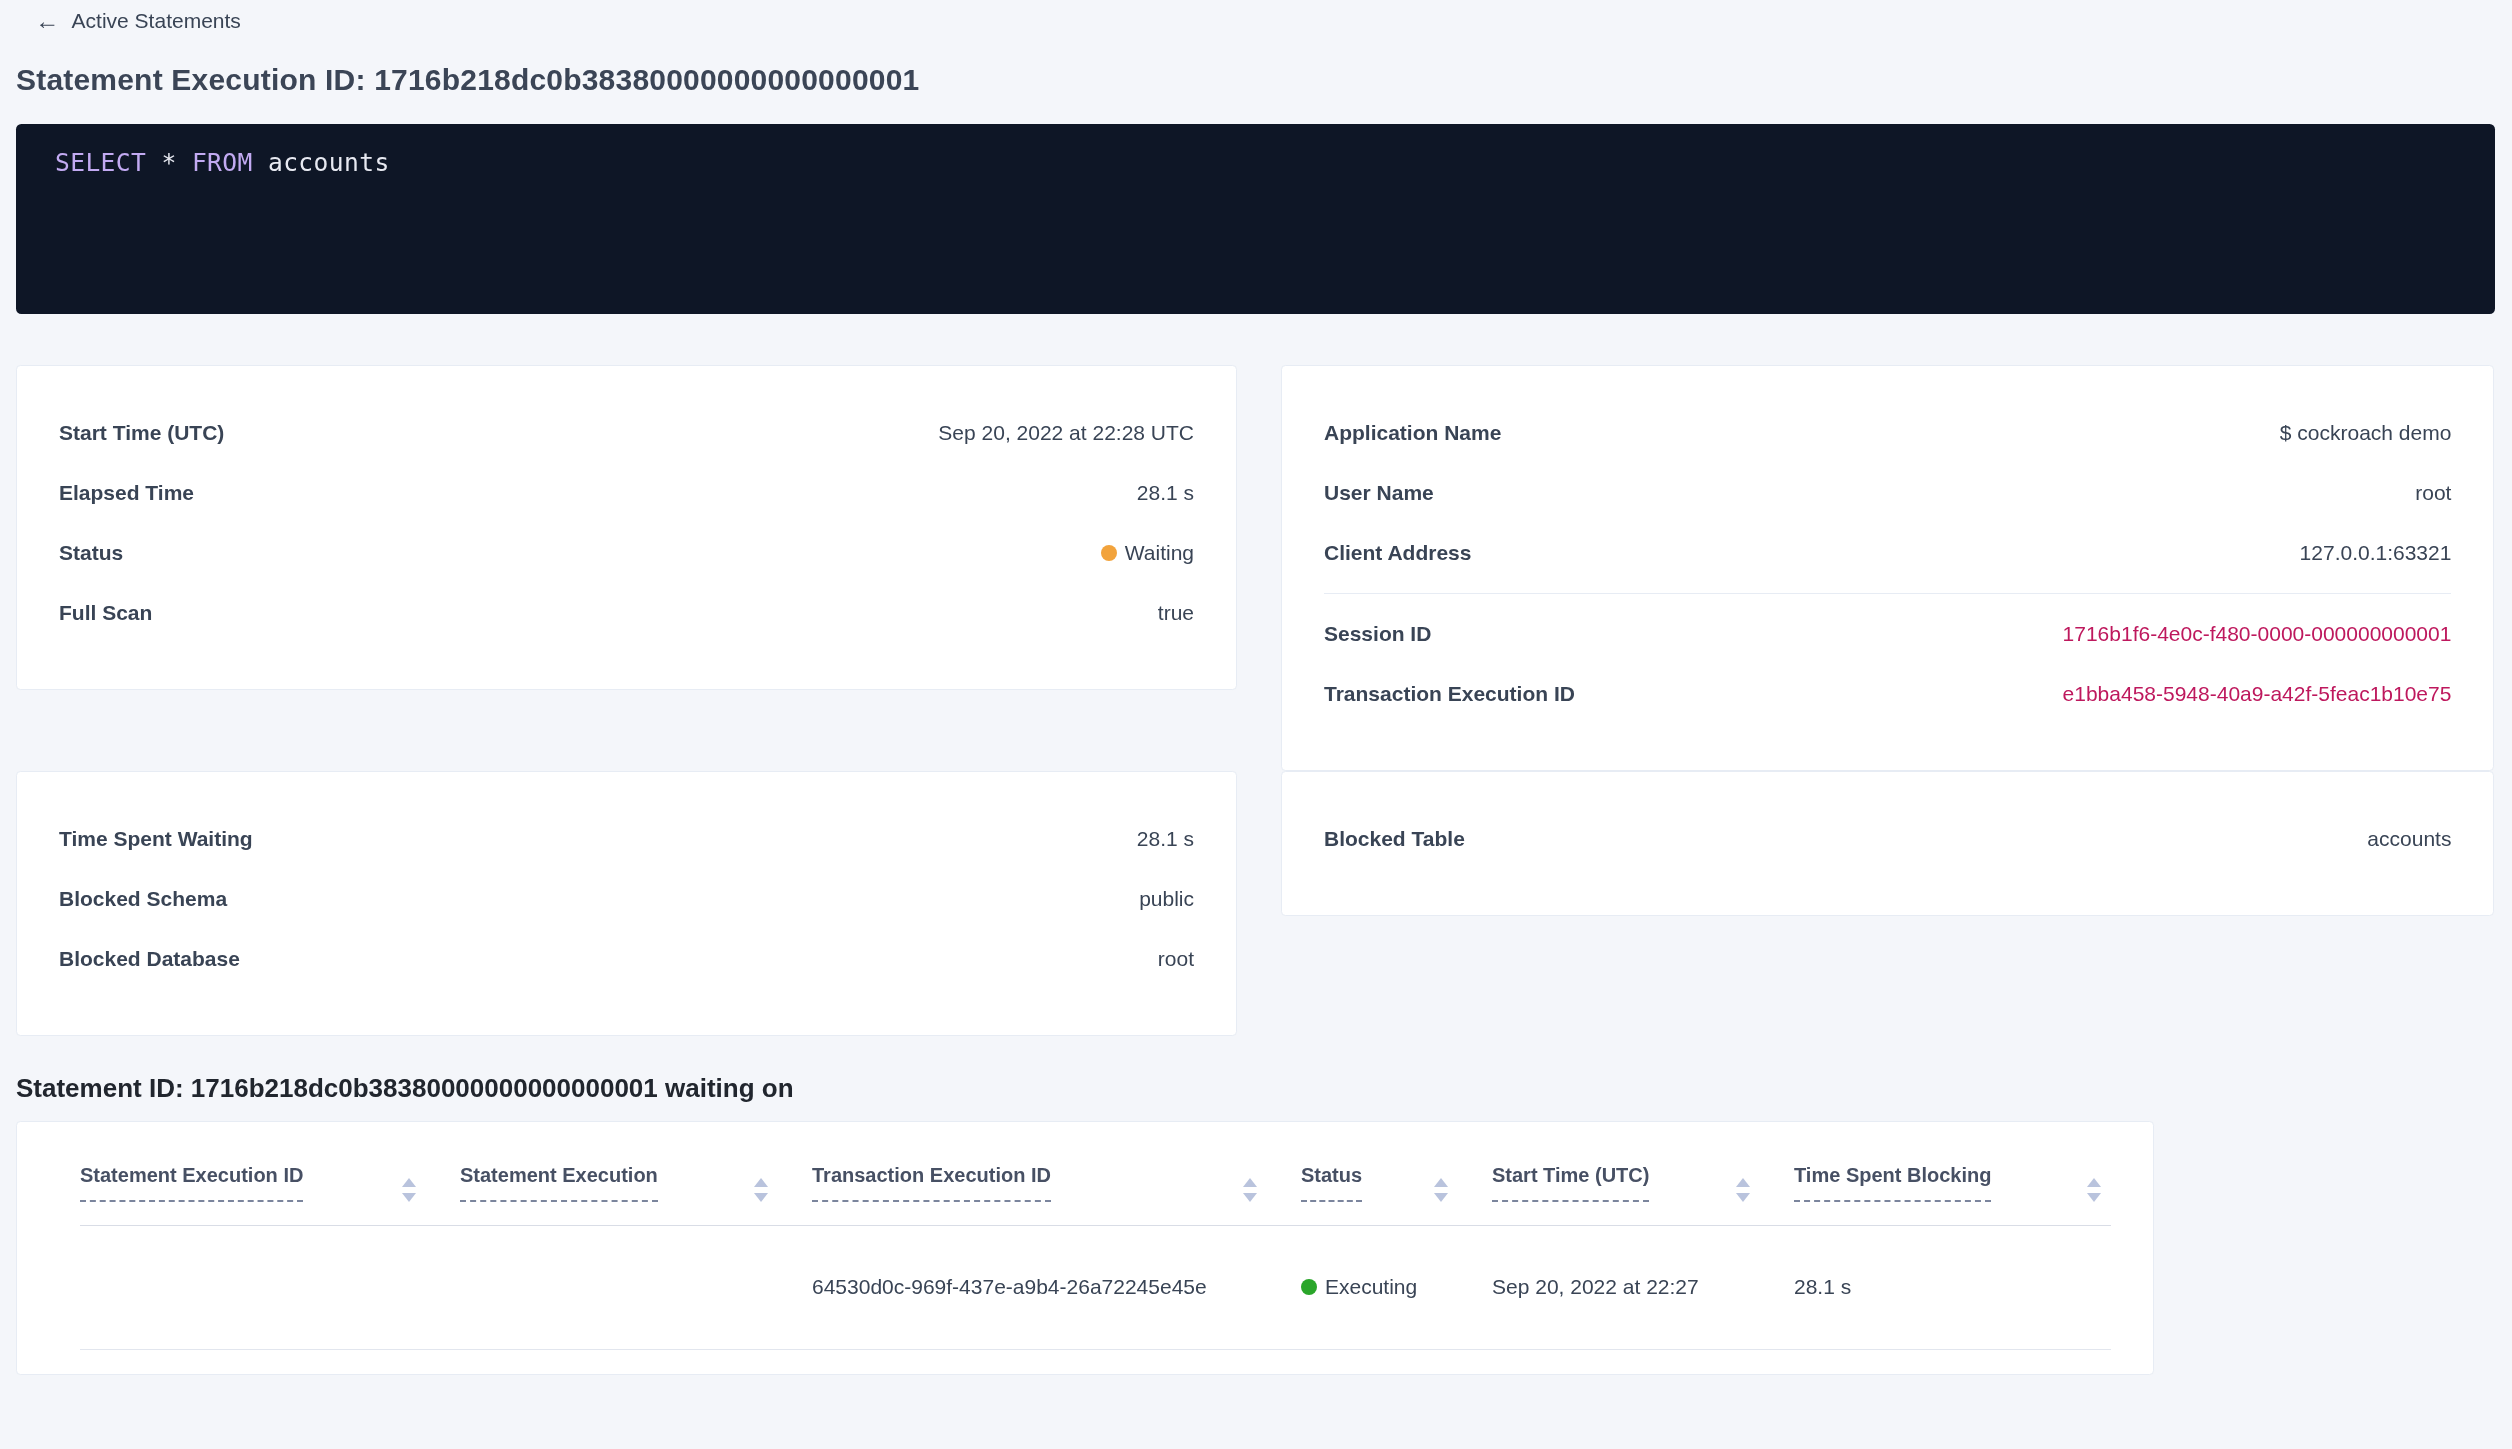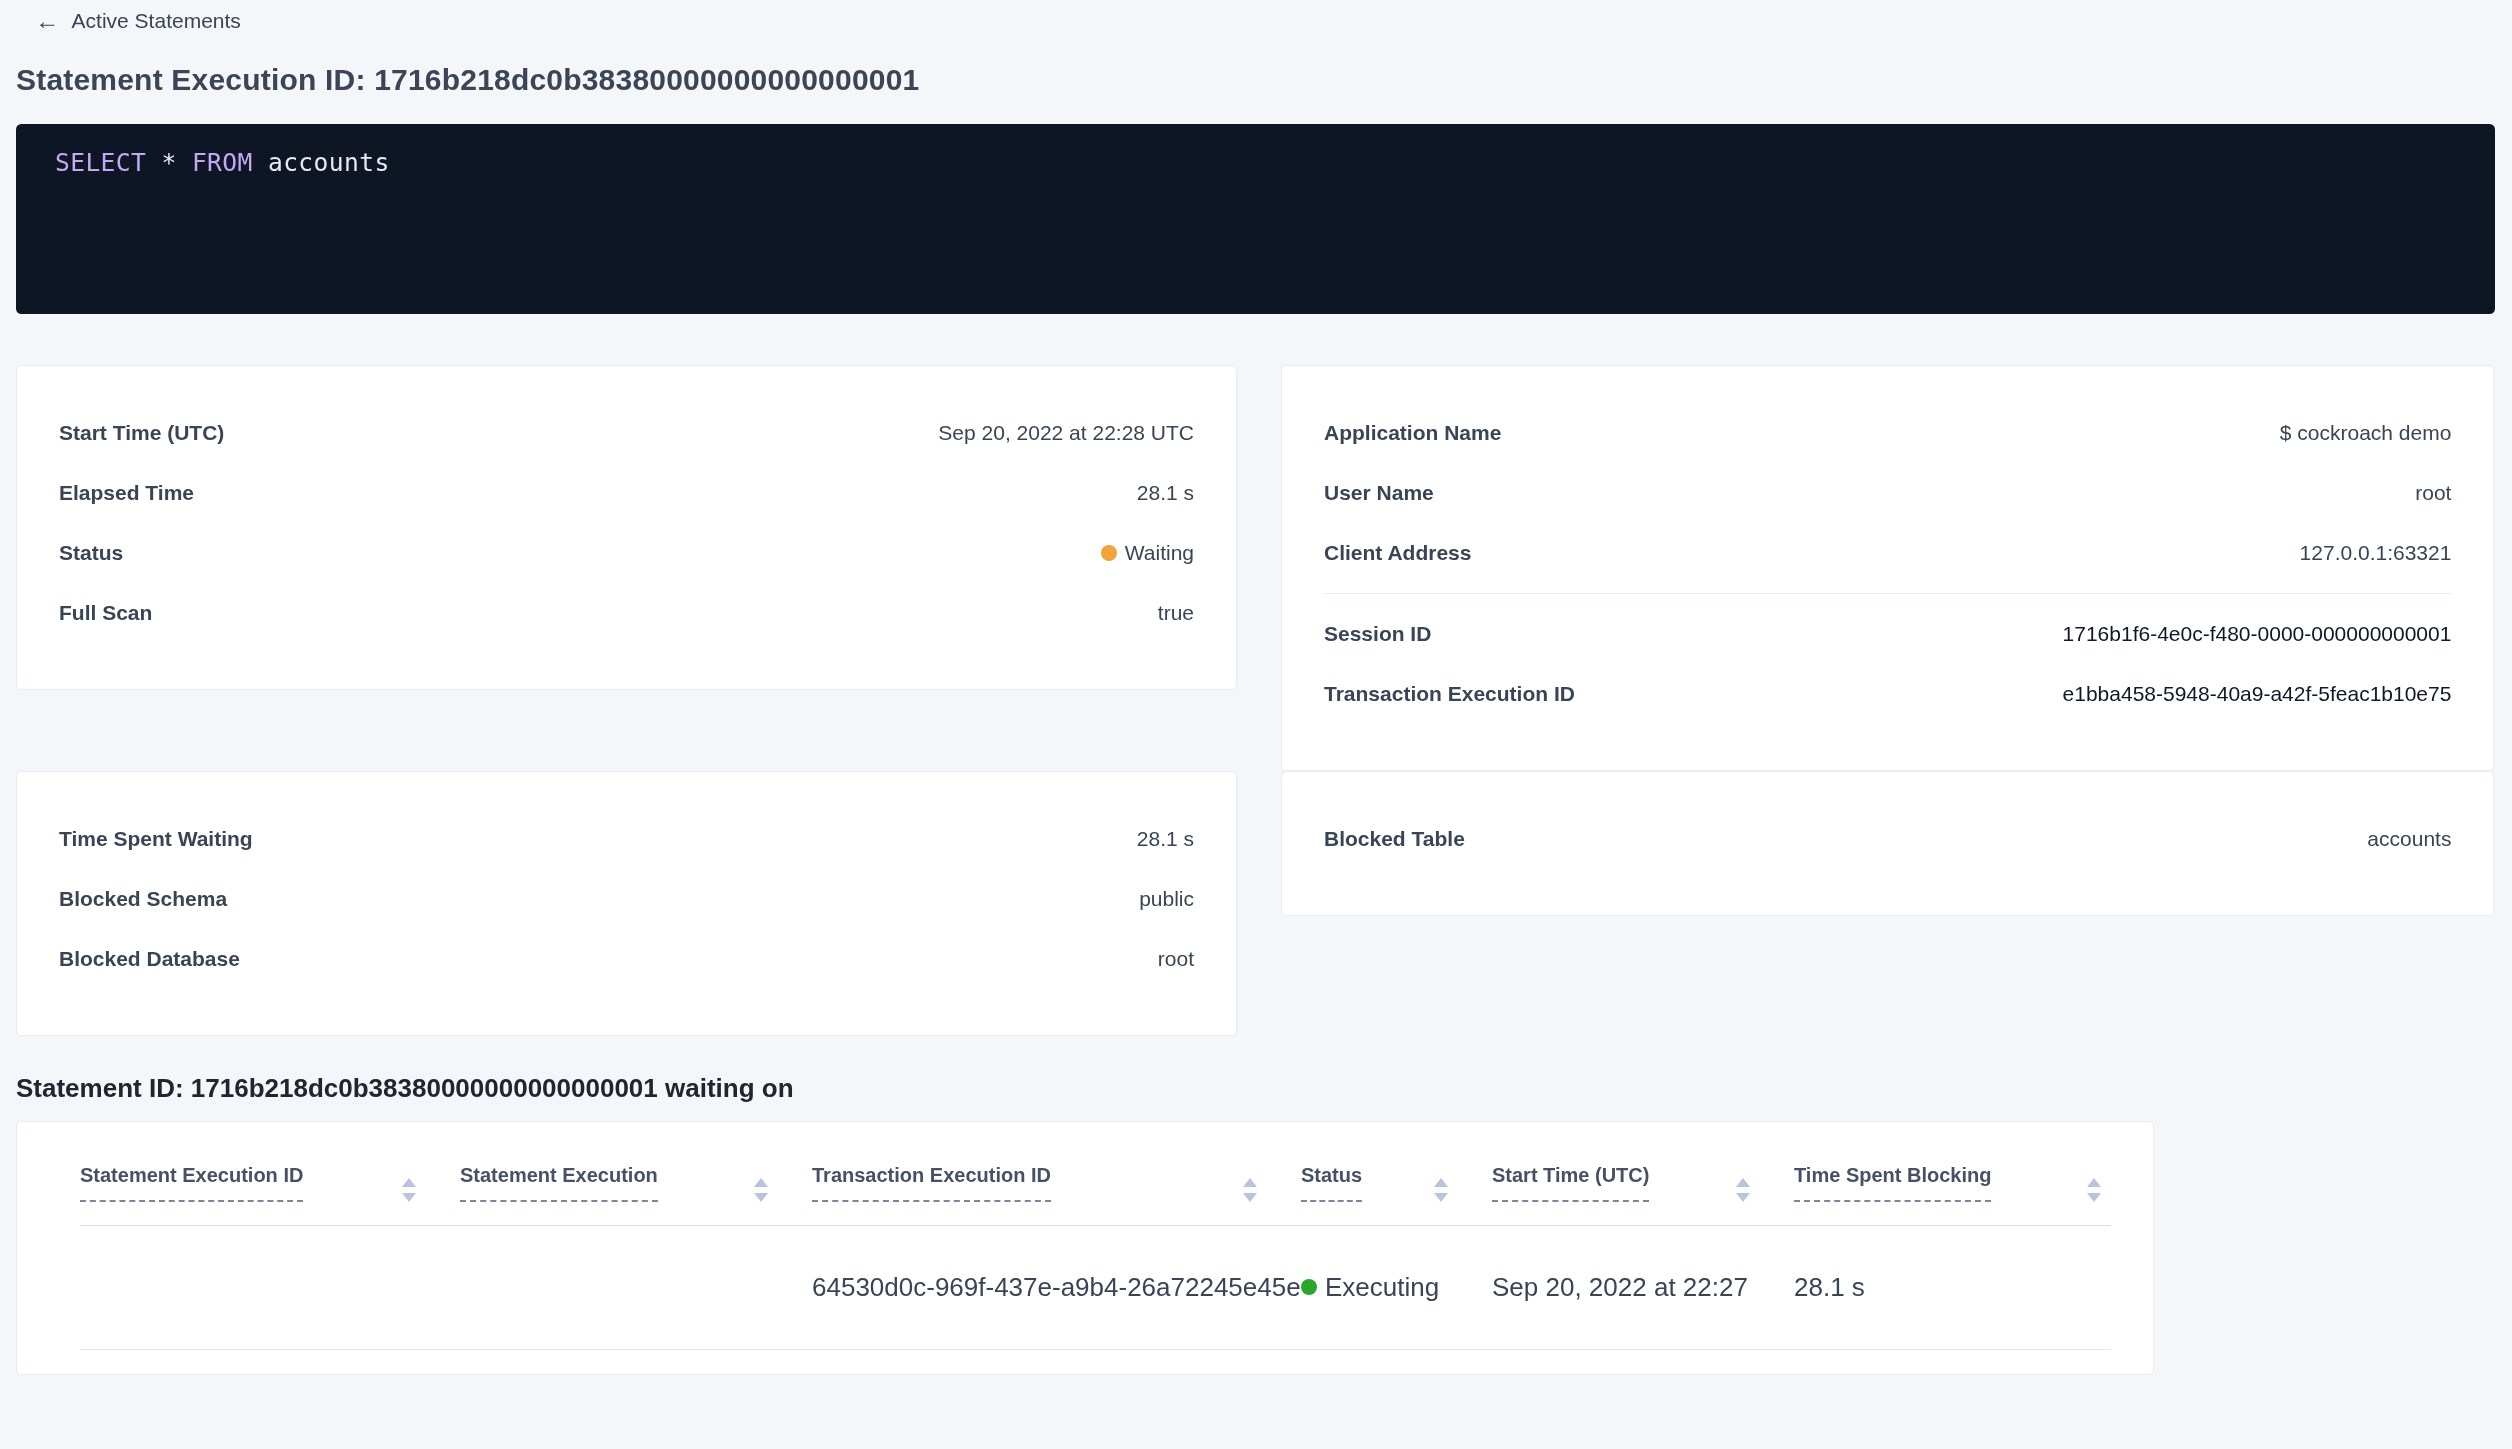--- a/index.html
+++ b/index.html
@@ -32,21 +32,21 @@
   
   .cards-row { display:grid; grid-template-columns:1221px 1fr; column-gap:44px; align-items:start; }
   .row1 { margin-top:51px; }
   .card {
     background:#ffffff; border:0.9px solid #e7ecf4; border-radius:4.4px;
     padding:37px 42px 46px 42px;
   }
   .kv-row { height:60px; display:flex; justify-content:space-between; align-items:center; }
   .kv-label { font-size:21px; font-weight:700; color:#394455; }
   .kv-value { font-size:21px; font-weight:400; color:#394455; text-align:right; }
-  .kv-link { color:#0f172a; cursor:pointer; }
+  .kv-link { color:#be185d; cursor:pointer; }
   .card-divider { border-top:1.8px solid #e7ecf4; margin:9.7px 0; }
 
   .status-inline { display:flex; align-items:center; gap:8px; }
   .status-dot { width:16px; height:16px; border-radius:50%; display:inline-block; flex:none; }
   .dot-waiting { background:#f2a33c; }
   .dot-executing { background:#2aa62a; }
 
   
   .section-heading { font-size:26px; font-weight:700; color:#21262e; }
   .heading-contention { margin:24.6px 0 21px 0; }
@@ -62,21 +62,21 @@
   .th-cell { display:flex; align-items:flex-end; padding-bottom:23px; cursor:pointer; }
   .th-label {
     font-size:20px; font-weight:700; color:#475064; line-height:28px;
     border-bottom:2.6px dashed #7b859d; padding-bottom:10.5px;
   }
   .sort-icon { margin-left:auto; margin-right:44px; margin-top:5.3px; display:flex; flex-direction:column; gap:5.3px; cursor:pointer; }
   .sort-icon.last { margin-right:10.5px; }
   .tri-up { width:0; height:0; border-left:7px solid transparent; border-right:7px solid transparent; border-bottom:9.7px solid #b9c3dd; }
   .tri-down { width:0; height:0; border-left:7px solid transparent; border-right:7px solid transparent; border-top:9.7px solid #b9c3dd; }
   .tbody-row { border-bottom:1.8px solid #e2e6ee; }
-  .td-cell { height:123px; display:flex; align-items:center; font-size:26px; color:#394455; }
+  .td-cell { height:123px; display:flex; align-items:center; font-size:21px; color:#394455; }
 </style>
 </head>
 <body>
 
 <div class="content">
 
   <div class="back-row">
     <span class="back-arrow"></span>
     <span class="back-label">Active Statements</span>
   </div>

